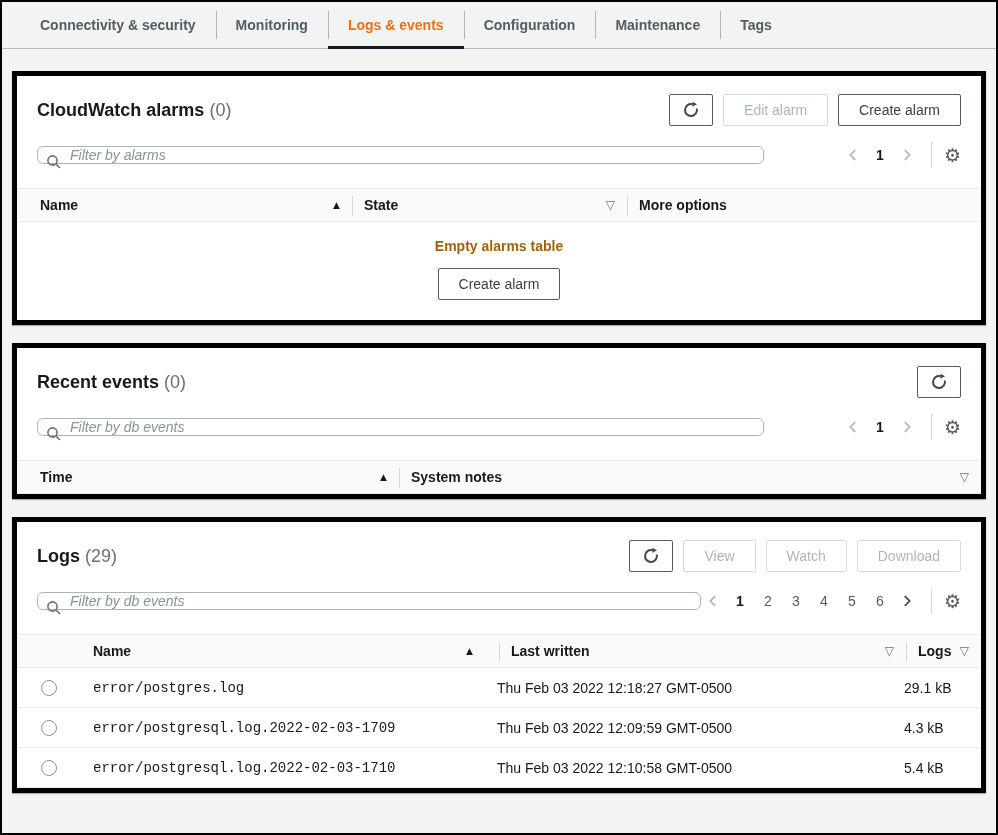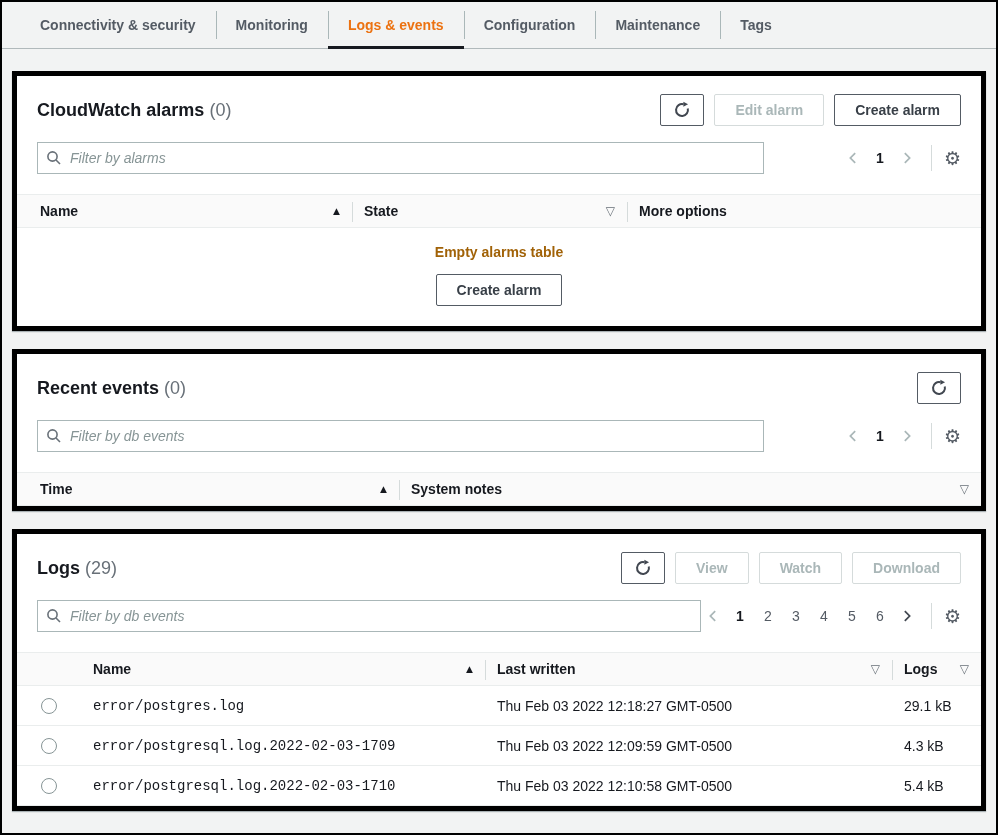--- a/index.html
+++ b/index.html
@@ -46,35 +46,35 @@
     display: flex; align-items: center; justify-content: space-between;
     padding: 18px 20px 14px;
   }
   .card-title { font-size: 18px; font-weight: 700; color: #16191f; }
   .card-title .count { color: #687078; font-weight: 400; }
   .head-actions { display: flex; align-items: center; gap: 10px; }
 
   .btn {
     height: 32px; padding: 0 20px;
     background: #fff; border: 1px solid #545b64; border-radius: 2px;
-    color: #383f47; font-size: 14px; font-weight: 700;
+    color: #383f47; font-size: 14px; font-weight: 400;
     font-family: "Liberation Sans", sans-serif;
     cursor: pointer; white-space: nowrap;
   }
   .btn.disabled { border-color: #d5dbdb; color: #aab7b8; cursor: default; }
   .icon-btn { width: 44px; padding: 0; display: inline-flex; align-items: center; justify-content: center; }
 
   
   .toolbar { display: flex; align-items: center; padding: 0 20px; margin: 2px 0 20px; }
   .search { position: relative; }
   .search.w1 { width: 727px; }
   .search.w2 { width: 667px; }
   .search input {
-    width: 100%; height: 32px;
-    border: 1px solid #aab7b8; border-radius: 0;
+    width: 100%; height: 18px;
+    border: 1px solid #aab7b8; border-radius: 6px;
     padding: 0 8px 0 32px;
     font-size: 14px; color: #16191f; background: #fff;
     font-family: "Liberation Sans", sans-serif;
   }
   .search input::placeholder { color: #879596; font-style: italic; }
   .search .mag { position: absolute; left: 9px; top: 8px; }
 
   .pager { margin-left: auto; display: flex; align-items: center; gap: 2px; }
   .page-btn {
     min-width: 26px; height: 26px;
@@ -106,21 +106,21 @@
   
   .th-a-name  { width: 335px; padding-left: 23px; }
   .th-a-state { width: 275px; }
   .th-a-more  { flex: 1; justify-content: flex-start; gap: 8px; }
 
   .th-e-time  { width: 382px; padding-left: 23px; }
   .th-e-notes { flex: 1; }
 
   .th-l-sel   { width: 64px; }
   .th-l-name  { width: 404px; }
-  .th-l-writ  { width: 407px; }
+  .th-l-writ  { width: 407px; margin-left: 14px; }
   .th-l-size  { flex: 1; }
 
   
   .empty { text-align: center; padding: 16px 0 20px; }
   .empty-title { font-size: 14px; font-weight: 700; color: #a16207; margin-bottom: 14px; }
   .empty-plain { text-align: center; padding: 16px 0 18px; font-size: 14px; color: #687078; }
 
   
   .row {
     display: flex; align-items: center; height: 40px;

